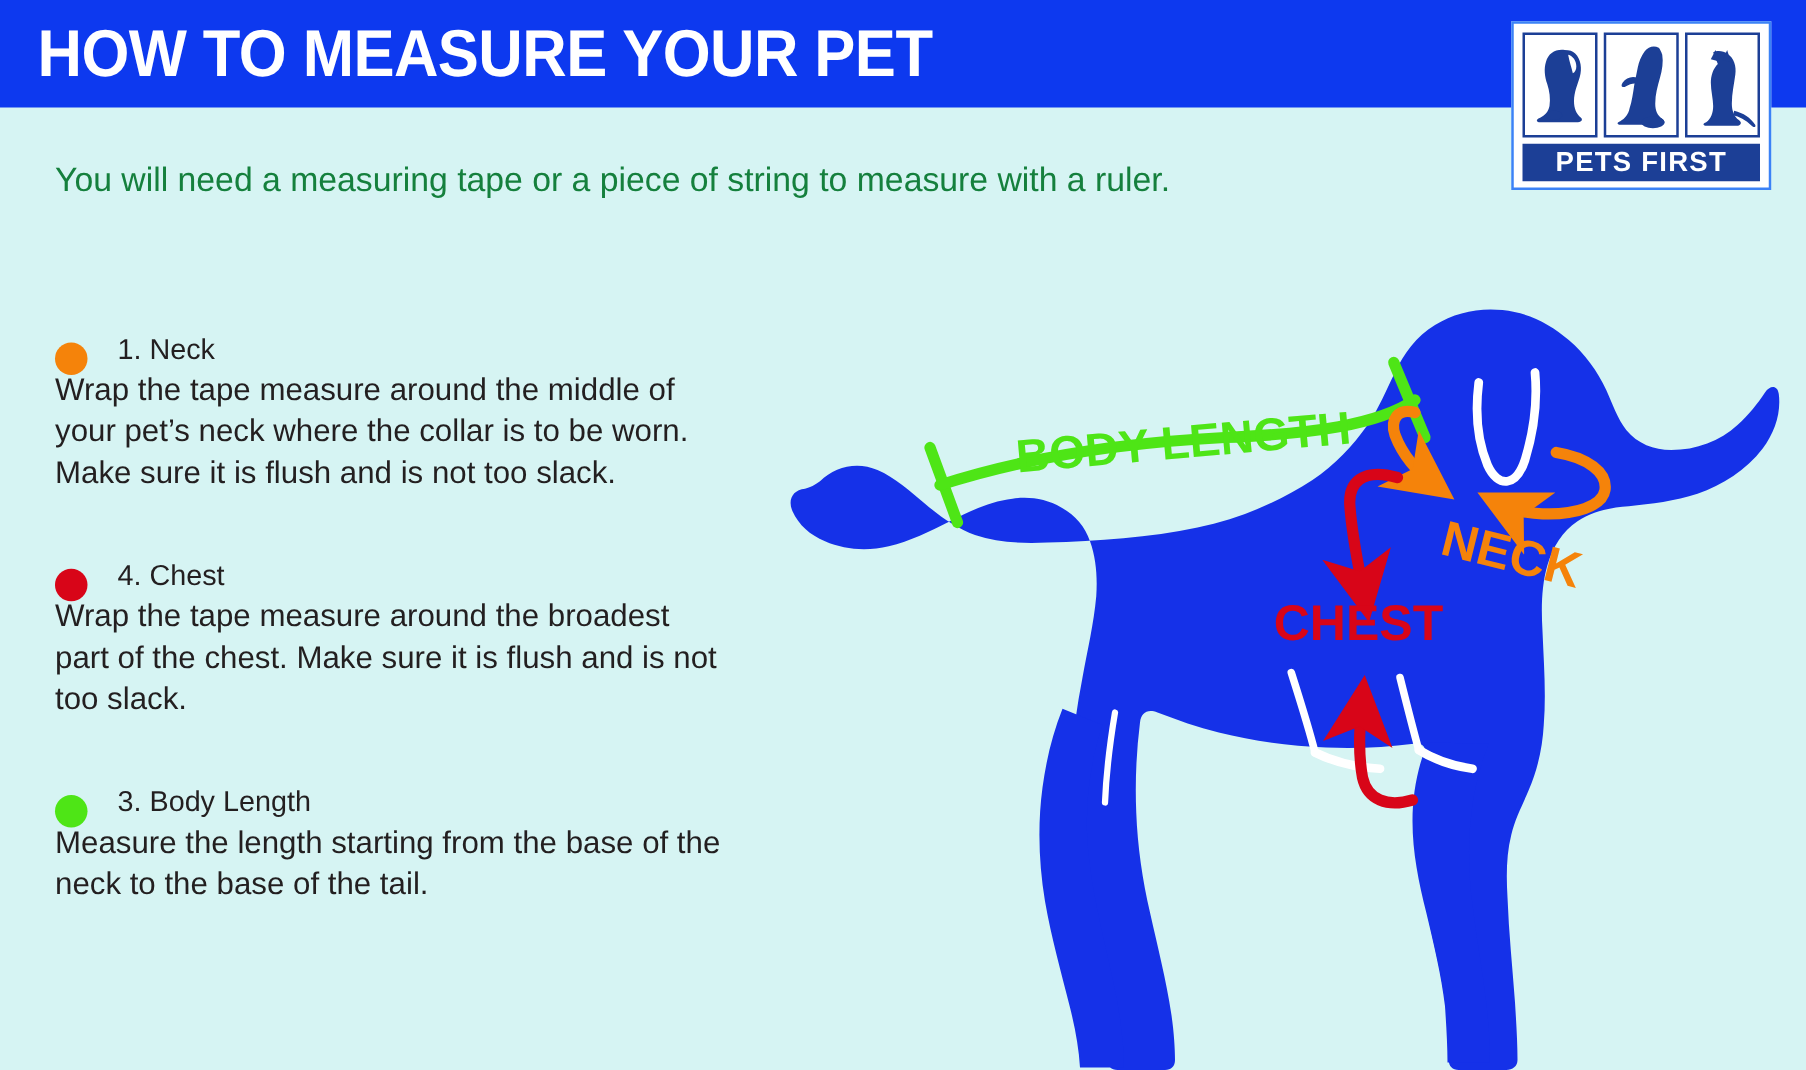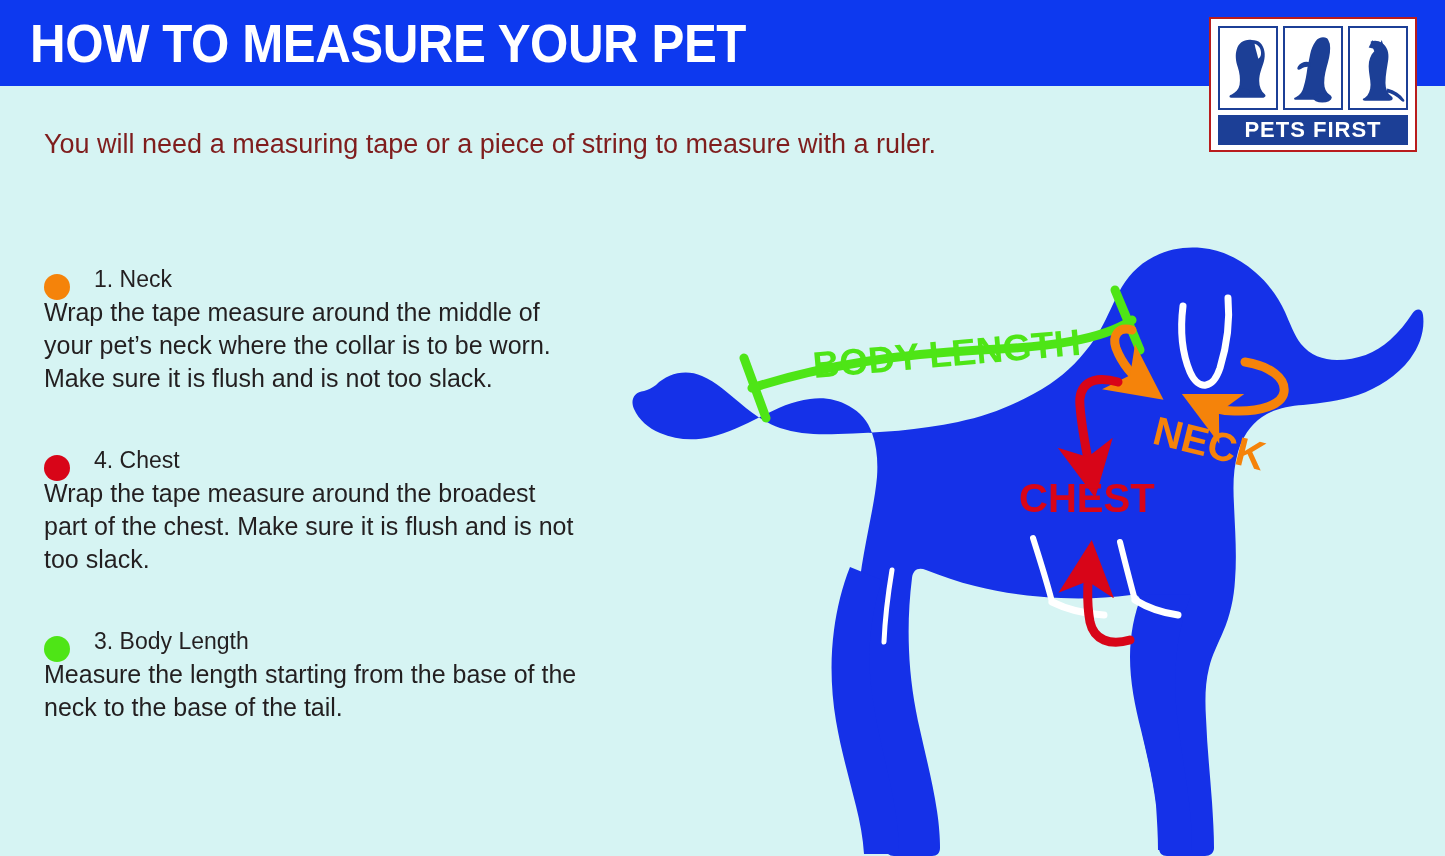--- a/index.html
+++ b/index.html
@@ -39,21 +39,21 @@
   }
 
   
   #logo {
     position: absolute;
     left: 1209px;
     top: 17px;
     width: 208px;
     height: 135px;
     background: #ffffff;
-    border: 2px solid #b91c1c;
+    border: 2px solid #3b82f6;
     box-sizing: border-box;
     padding: 7px;
   }
   #logo-frames {
     display: flex;
     gap: 5px;
     height: 84px;
   }
   .logo-frame {
     flex: 1;
@@ -80,21 +80,21 @@
   #logo-banner span { display: inline-block; }
 
   
   #intro {
     position: absolute;
     left: 44px;
     top: 126px;
     width: 1160px;
     font-size: 27px;
     line-height: 37px;
-    color: #7f1d1d;
+    color: #15803d;
   }
   #intro div { white-space: nowrap; }
 
   
   #steps {
     position: absolute;
     left: 44px;
     top: 262px;
     width: 620px;
   }

